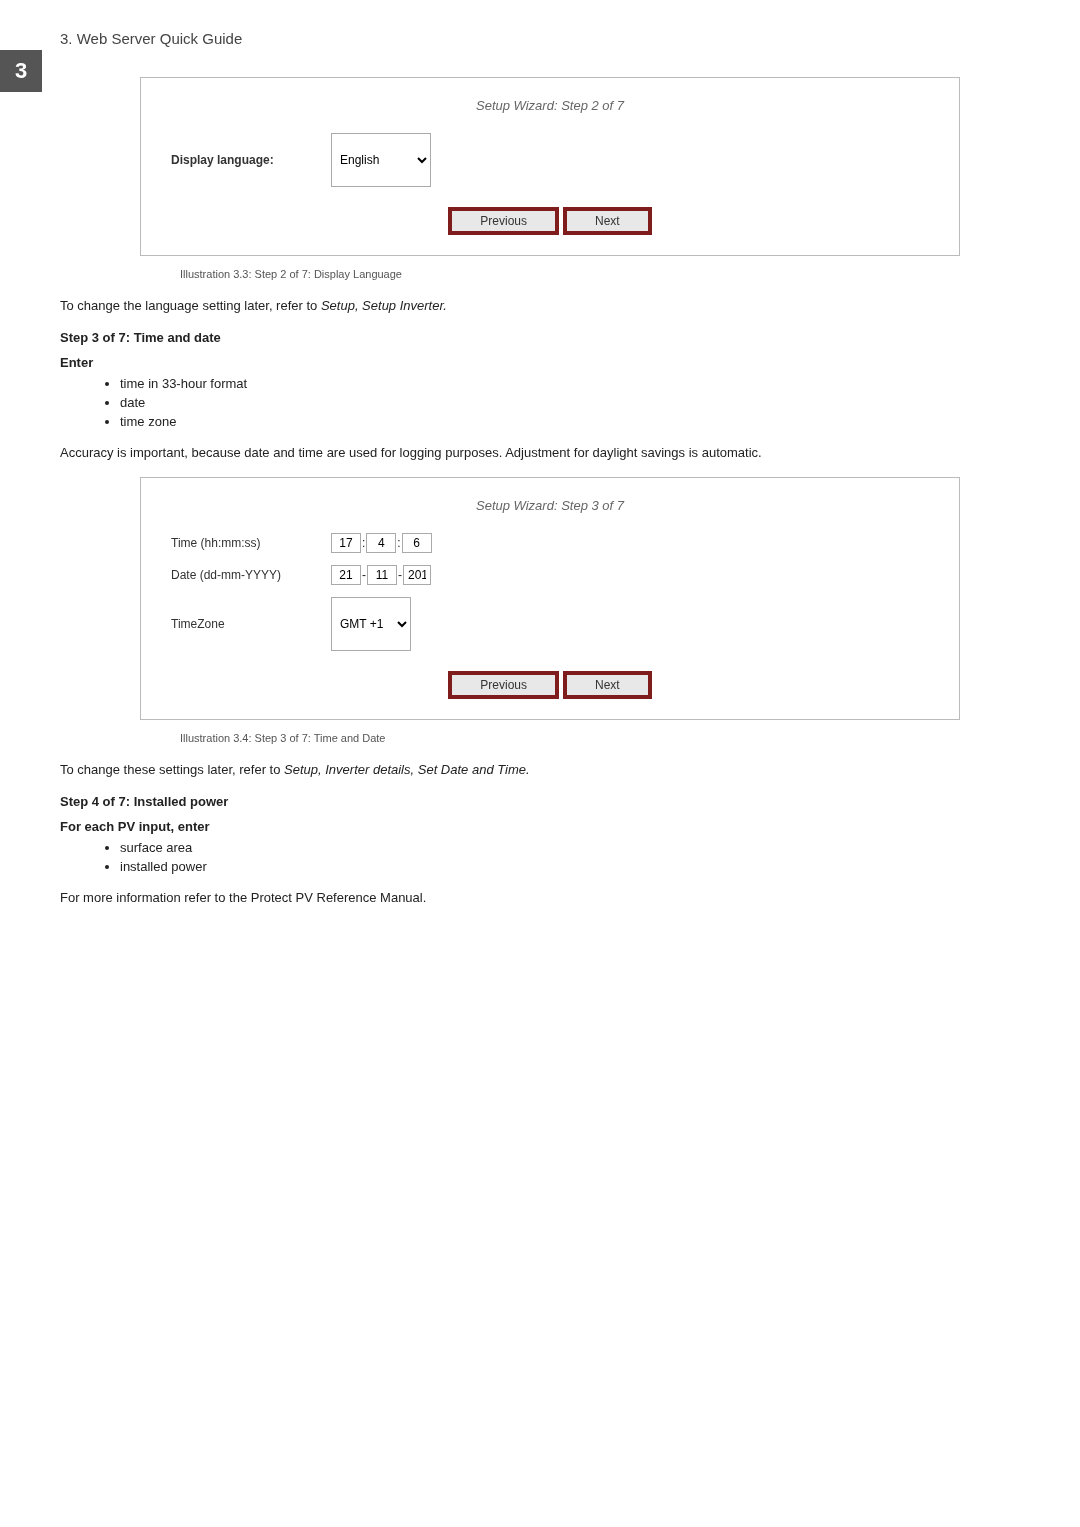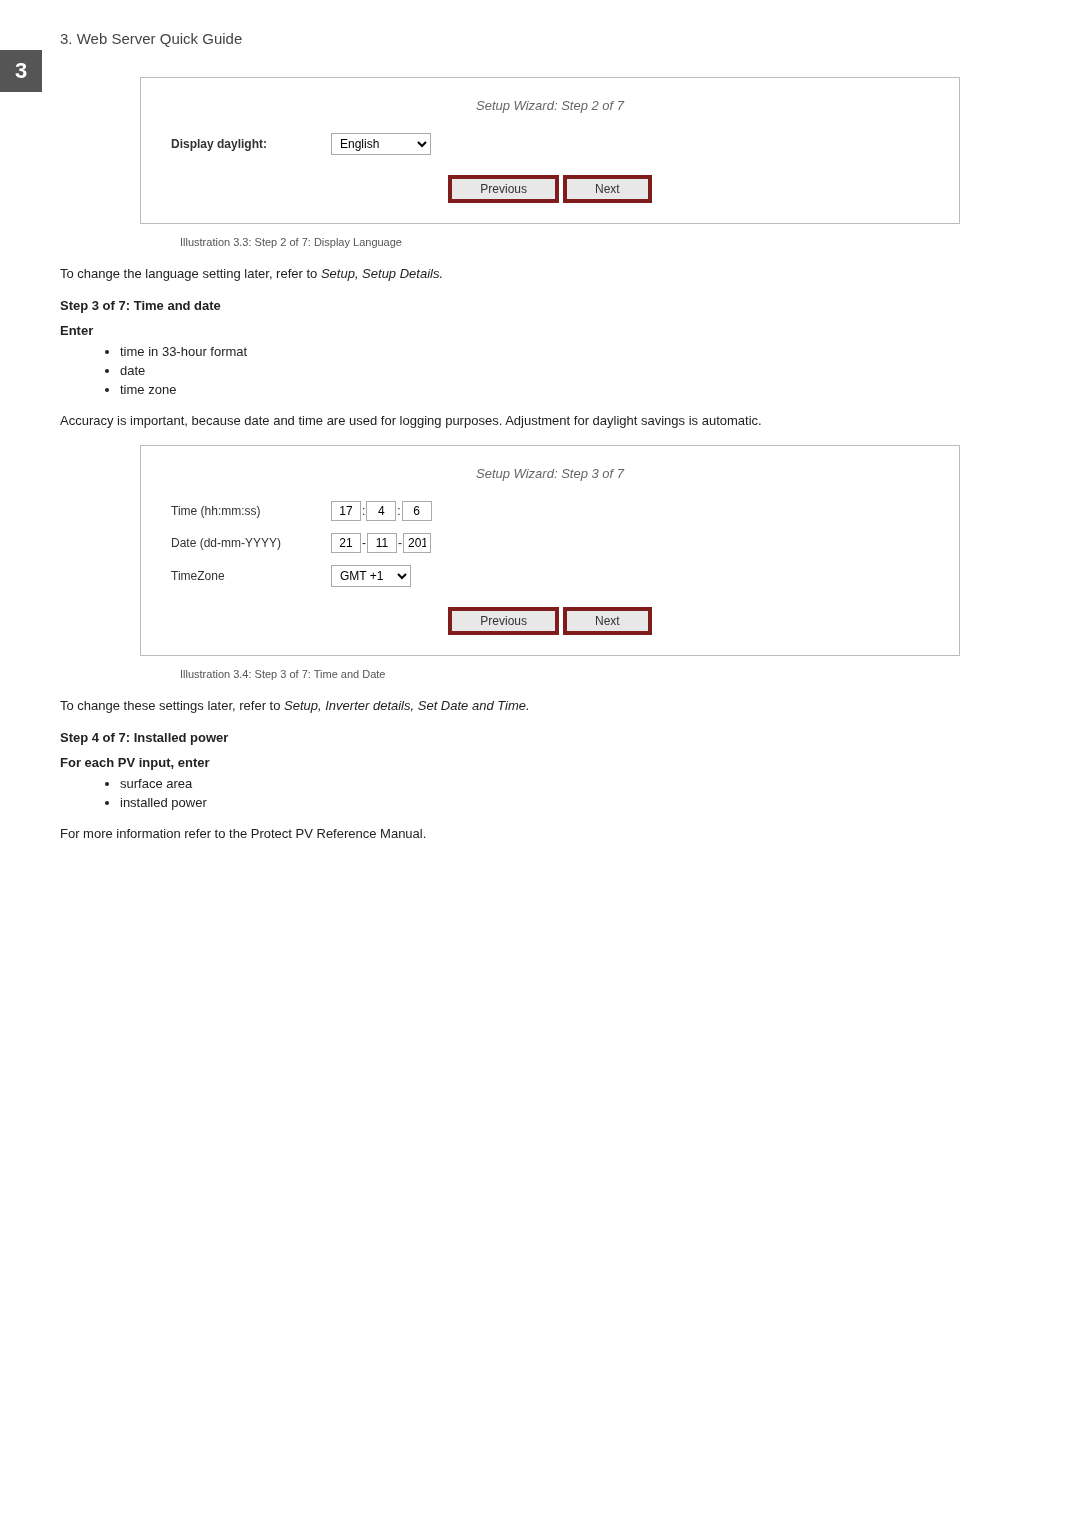--- a/index.html
+++ b/index.html
@@ -90,21 +90,21 @@
       border: 4px solid #7f1d1d;
       background: #e8e8e8;
       padding: 3px 28px;
       font-size: 12px;
       cursor: pointer;
       color: #333;
     }
 
     select.wizard-select {
       border: 1px solid #aaa;
-      padding: 2px 4px;
+      padding: 18px 4px;
       font-size: 12px;
       background: #fff;
       width: 100px;
     }
 
     .illustration-caption {
       font-size: 11px;
       color: #555;
       margin-left: 120px;
       margin-bottom: 16px;
@@ -200,40 +200,40 @@
 <div class="page-wrapper">
 
   <div class="chapter-heading">3. Web Server Quick Guide</div>
 
   <div class="section-badge">3</div>
 
   <div class="wizard-box">
     <div class="wizard-title">Setup Wizard: Step 2 of 7</div>
 
     <div class="wizard-row">
-      <div class="wizard-label">Display daylight:</div>
+      <div class="wizard-label">Display language:</div>
       <select class="wizard-select">
         <option>English</option>
         <option>German</option>
         <option>French</option>
         <option>Spanish</option>
       </select>
     </div>
 
     <div class="wizard-buttons">
       <button class="wizard-btn">Previous</button>
       <button class="wizard-btn">Next</button>
     </div>
   </div>
 
   <div class="illustration-caption">Illustration 3.3: Step 2 of 7: Display Language</div>
 
   <p class="body-text">
     <span>To change the language setting later, refer to</span>
-    <span class="body-text-italic">Setup, Setup Details.</span>
+    <span class="body-text-italic">Setup, Setup Inverter.</span>
   </p>
 
   <div class="section-heading">Step 3 of 7: Time and date</div>
 
   <div class="enter-label">Enter</div>
 
   <ul class="bullet-list">
     <li>time in 33-hour format</li>
     <li>date</li>
     <li>time zone</li>

